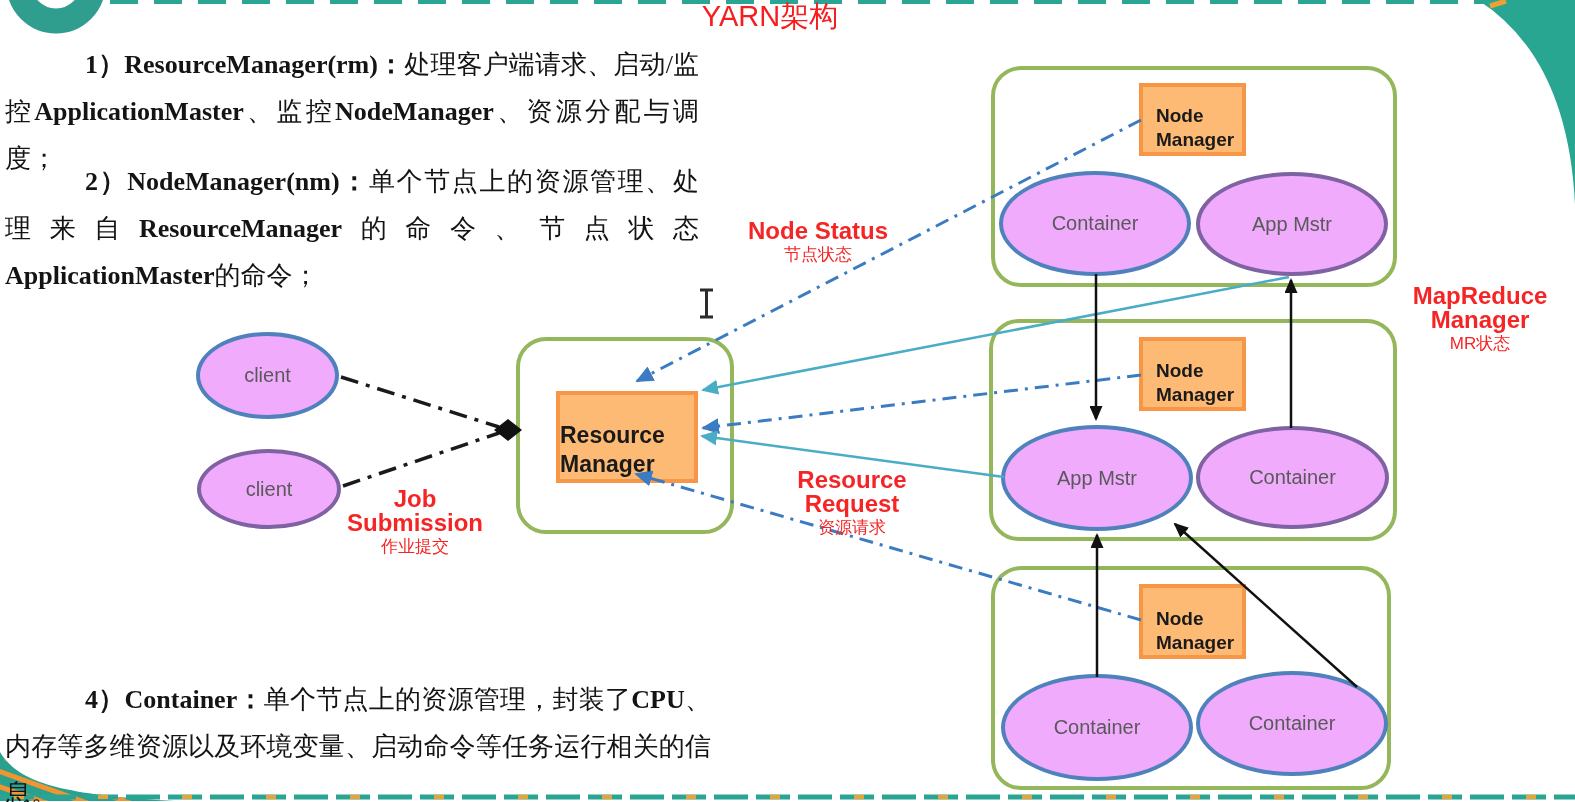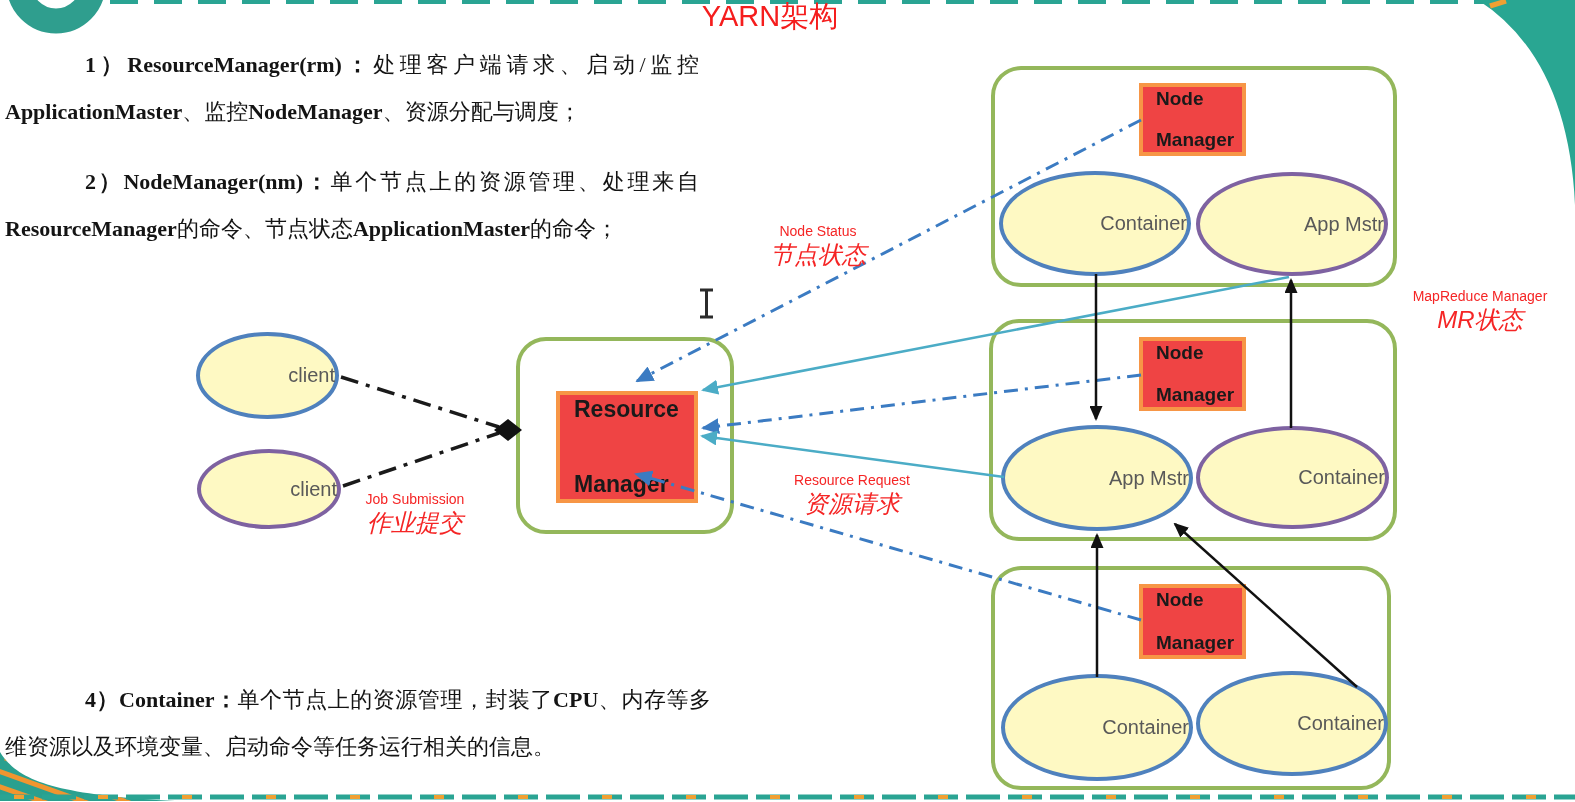--- a/index.html
+++ b/index.html
@@ -10,63 +10,63 @@
   
   .decor{position:absolute;left:0;top:0;z-index:1;pointer-events:none;}
   .lines{position:absolute;left:0;top:0;z-index:4;pointer-events:none;}
 
   
   .title{position:absolute;left:580px;top:-3px;width:380px;text-align:center;z-index:3;
          font-size:29px;color:#f51d1d;font-family:"Liberation Sans",sans-serif;}
 
   
   .para{position:absolute;left:5px;width:694px;z-index:2;color:#141414;
-        font-family:"Liberation Serif",serif;font-size:22px;line-height:47px;
+        font-family:"Liberation Serif",serif;font-size:26px;line-height:47px;
         text-align:justify;text-indent:80px;}
   #para1{top:41px;}
   #para2{top:158px;}
   #para3{top:561px;}
   #para4{top:676px;width:706px;}
   .para b{font-weight:bold;}
 
   
-  .shape{position:absolute;z-index:2;background:#fef9c3;display:flex;align-items:center;justify-content:flex-end;}
+  .shape{position:absolute;z-index:2;background:#f0abfc;display:flex;align-items:center;justify-content:center;}
   .greenbox{position:absolute;z-index:2;border:4px solid #94b75b;border-radius:30px;background:transparent;}
-  .orangebox{position:absolute;z-index:3;border:4px solid #f79646;background:#ef4444;
-             display:flex;flex-direction:column;justify-content:space-between;
+  .orangebox{position:absolute;z-index:3;border:4px solid #f79646;background:#fdba74;
+             display:flex;flex-direction:column;justify-content:flex-end;
              font-weight:bold;color:#1a1a1a;}
   .ellipse{border-radius:50%;color:#595959;font-size:20px;z-index:3;}
   .blue{border:4px solid #4f81bd;}
   .purple{border:4px solid #7e62a1;}
 
   #client1{left:196px;top:332px;width:143px;height:87px;}
   #client2{left:197px;top:449px;width:144px;height:80px;}
 
   #rm-node{left:516px;top:337px;width:218px;height:197px;}
-  #rm-box{left:556px;top:391px;width:142px;height:112px;font-size:23px;line-height:29px;padding-left:14px;}
+  #rm-box{left:556px;top:391px;width:142px;height:92px;font-size:23px;line-height:29px;}
 
   #node-top{left:991px;top:66px;width:406px;height:221px;}
   #node-mid{left:989px;top:319px;width:408px;height:222px;}
   #node-bot{left:991px;top:566px;width:400px;height:224px;}
 
   #nm-top{left:1139px;top:83px;width:107px;height:73px;font-size:19px;line-height:24px;padding-left:13px;}
   #nm-mid{left:1139px;top:337px;width:107px;height:74px;font-size:19px;line-height:24px;padding-left:13px;}
   #nm-bot{left:1139px;top:584px;width:107px;height:75px;font-size:19px;line-height:24px;padding-left:13px;}
 
   #el-top-l{left:999px;top:171px;width:192px;height:105px;}
   #el-top-r{left:1196px;top:172px;width:192px;height:104px;}
   #el-mid-l{left:1001px;top:425px;width:192px;height:106px;}
   #el-mid-r{left:1196px;top:426px;width:193px;height:103px;}
   #el-bot-l{left:1001px;top:674px;width:192px;height:107px;}
   #el-bot-r{left:1196px;top:671px;width:192px;height:105px;}
 
   
   .redlabel{position:absolute;z-index:5;color:#f52525;text-align:center;line-height:24px;}
-  .redlabel .en{font-size:14px;}
-  .redlabel .zh{font-size:24px;font-style:italic;}
+  .redlabel .en{font-size:24px;font-weight:bold;}
+  .redlabel .zh{font-size:17px;}
   #lbl-node-status{left:748px;top:219px;width:140px;}
   #lbl-job-submission{left:340px;top:487px;width:150px;}
   #lbl-resource-request{left:760px;top:468px;width:184px;text-align:center;}
   #lbl-mapreduce-status{left:1388px;top:284px;width:184px;}
 </style>
 </head>
 <body>
 
 <div class="stage">
 

